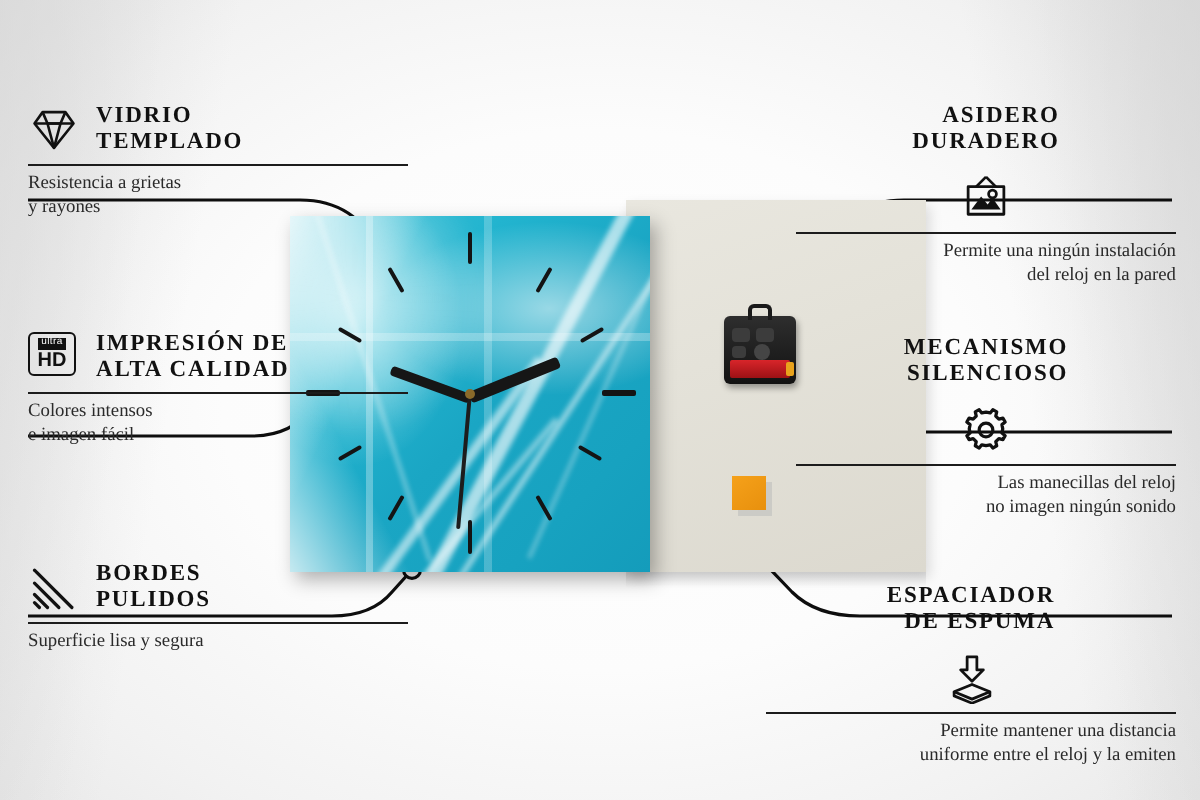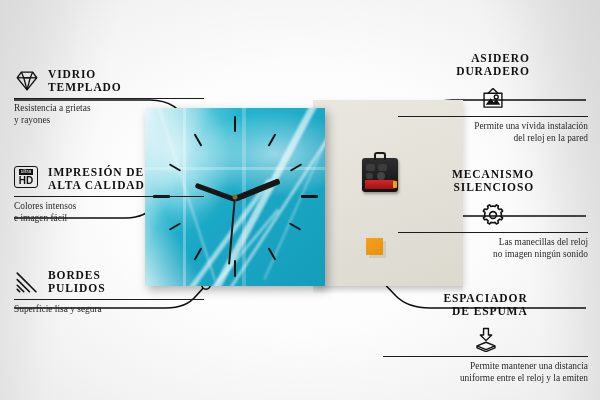--- a/index.html
+++ b/index.html
@@ -200,21 +200,21 @@
       <div class="mech-btn" style="left:4px;top:6px;width:9px;height:7px;"></div>
       <div class="mech-btn" style="left:16px;top:6px;width:9px;height:7px;"></div>
       <div class="mech-btn" style="left:4px;top:15px;width:7px;height:6px;"></div>
       <div class="mech-btn" style="left:15px;top:14px;width:8px;height:8px;border-radius:50%;background:#454545;"></div>
       <div class="battery"></div>
     </div>
 
     <div class="foam"></div>
   </div>
 
-  <div class="callout c-left" style="top:68px;">
+  <div class="callout c-left" style="top:52px;">
     <div class="head">
       <span class="ico">
         <svg viewBox="0 0 32 32">
             <g fill="none" stroke="currentColor" stroke-width="1.6" stroke-linejoin="round">
           <path d="M4 12 L16 27 L28 12 L23 5 L9 5 Z"></path>
               <path d="M4 12 L28 12"></path>
           <path d="M9 5 L12 12 L16 27"></path>
               <path d="M23 5 L20 12 L16 27"></path>
               <path d="M12 12 L20 12"></path>
         </g>
@@ -241,21 +241,21 @@
       <div>
         <div class="title">IMPRESIÓN DE</div>
         <div class="title">ALTA CALIDAD</div>
       </div>
     </div>
     <div class="rule"></div>
     <div class="desc">Colores intensos</div>
     <div class="desc">e imagen fácil</div>
   </div>
 
-  <div class="callout c-left" style="top:269px;">
+  <div class="callout c-left" style="top:281px;">
     <div class="head">
       <span class="ico">
         <svg viewBox="0 0 32 32">
             <g stroke="currentColor" stroke-width="2" stroke-linecap="round">
           <line x1="4" y1="5" x2="27" y2="28"></line>
           <line x1="4" y1="13" x2="19" y2="28"></line>
           <line x1="4" y1="20" x2="12" y2="28"></line>
           <line x1="4" y1="25" x2="7" y2="28"></line>
         </g>
           </svg>
@@ -281,21 +281,21 @@
             <g fill="none" stroke="currentColor" stroke-width="1.7" stroke-linejoin="round">
           <path d="M16 3 L10 9 M16 3 L22 9"></path>
           <rect x="5" y="9" width="22" height="17"></rect>
           <path d="M7 23 L13 15 L17 20 L20 16 L25 23 Z" fill="currentColor" stroke="none"></path>
           <circle cx="20" cy="13.5" r="2.4"></circle>
         </g>
           </svg>
       </span>
     </div>
     <div class="rule"></div>
-    <div class="desc">Permite una vívida instalación</div>
+    <div class="desc">Permite una ningún instalación</div>
     <div class="desc">del reloj en la pared</div>
   </div>
 
   <div class="callout c-right" style="top:168px;">
     <div class="head">
       <div>
         <div class="title">MECANISMO</div>
         <div class="title">SILENCIOSO</div>
       </div>
       <span class="ico">

